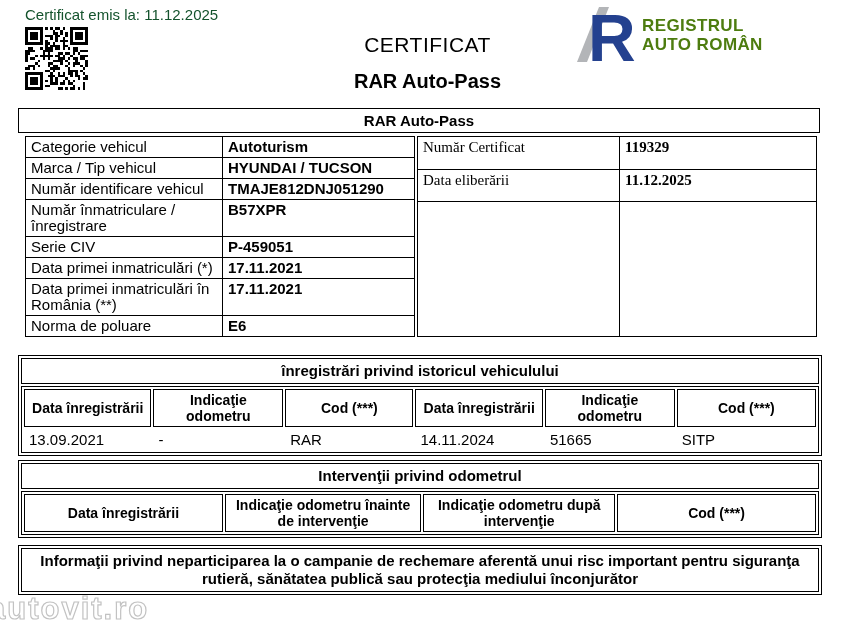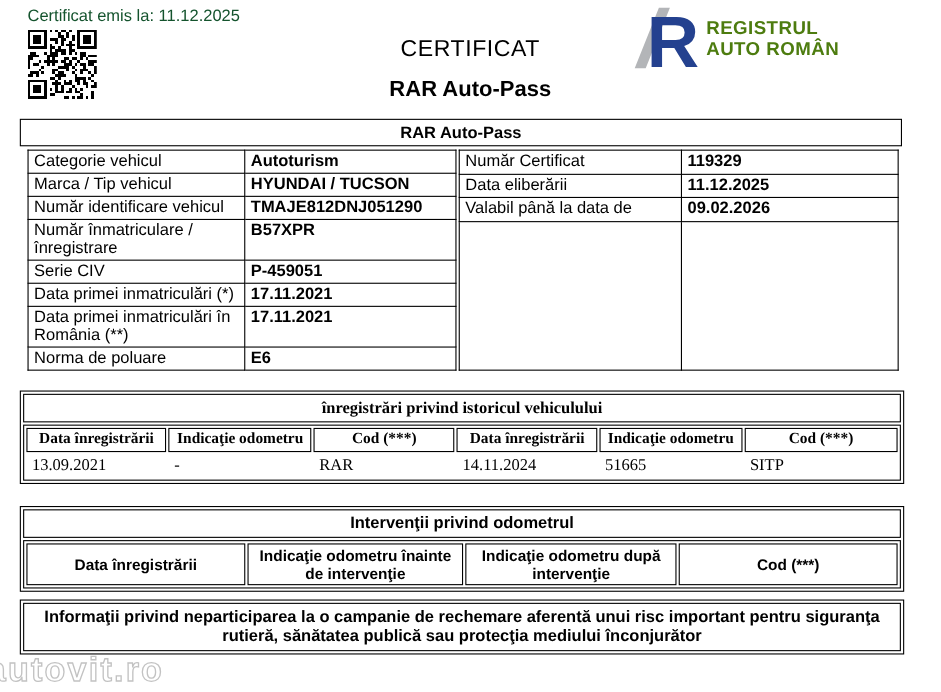--- a/index.html
+++ b/index.html
@@ -24,36 +24,36 @@
                 border:1px solid #000; text-align:center; font-weight:bold;
                 font-size:15px; line-height:23px; }
   .tables { position:absolute; left:25px; top:136px; width:792px;
             display:flex; justify-content:space-between; }
   table.kv { border-collapse:collapse; table-layout:fixed; }
   table.kv td { border:1px solid #000; font-size:15px; line-height:16px;
                 padding:2px 5px; vertical-align:top; }
   table.kv td.lbl { text-align:left; }
   table.kv td.val { text-align:left; font-weight:bold; }
   .kv-left  { width:389px;border-radius:19px; }
-  .kv-right { width:399px; }
+  .kv-right { width:399px;font-family:Liberation Serif, serif; }
   td.empty { height:135px; }
 
   
   .sec { position:absolute; left:18px; width:804px; border:1px solid #000;
          padding:2px; background:#fff; }
   .sec-title { border:1px solid #000; text-align:center; font-weight:bold;
                font-size:15px; padding:3px 6px; line-height:18px; }
   .sec-inner { border:1px solid #000; margin-top:2px; }
   table.grid { width:100%; border-collapse:separate; border-spacing:2px;
                table-layout:fixed; }
   table.grid th { border:1px solid #000; font-size:14px; font-weight:bold;
                   text-align:center; padding:2px 3px; line-height:16px;
                   vertical-align:middle; }
   table.grid td { font-size:15px; text-align:left; padding:2px 5px; line-height:17px; }
-  .sec-history { top:355px;font-family:Liberation Serif, serif; }
+  .sec-history { top:355px; }
   .sec-odo     { top:460px; }
   .sec-recall  { top:545px; }
 
   
   .watermark { position:absolute; left:-12px; top:591px; font-size:31px;
                font-weight:bold; letter-spacing:2px; color:transparent;
                -webkit-text-stroke:1.2px #b8b8b8; opacity:.85; z-index:5;
                white-space:nowrap; }
 </style>
 </head>
@@ -332,24 +332,20 @@
       <tbody>
         <tr>
           <td class="lbl">Număr Certificat</td>
           <td class="val">119329</td>
         </tr>
         <tr>
           <td class="lbl">Data eliberării</td>
           <td class="val">11.12.2025</td>
         </tr>
         <tr>
-          <td class="lbl">Valabil până la data de</td>
-          <td class="val">09.02.2026</td>
-        </tr>
-        <tr>
           <td class="lbl empty"></td>
           <td class="val empty"></td>
         </tr>
       </tbody>
     </table>
   </div>
 
   <div class="sec sec-history">
     <div class="sec-title">înregistrări privind istoricul vehiculului</div>
     <div class="sec-inner">

